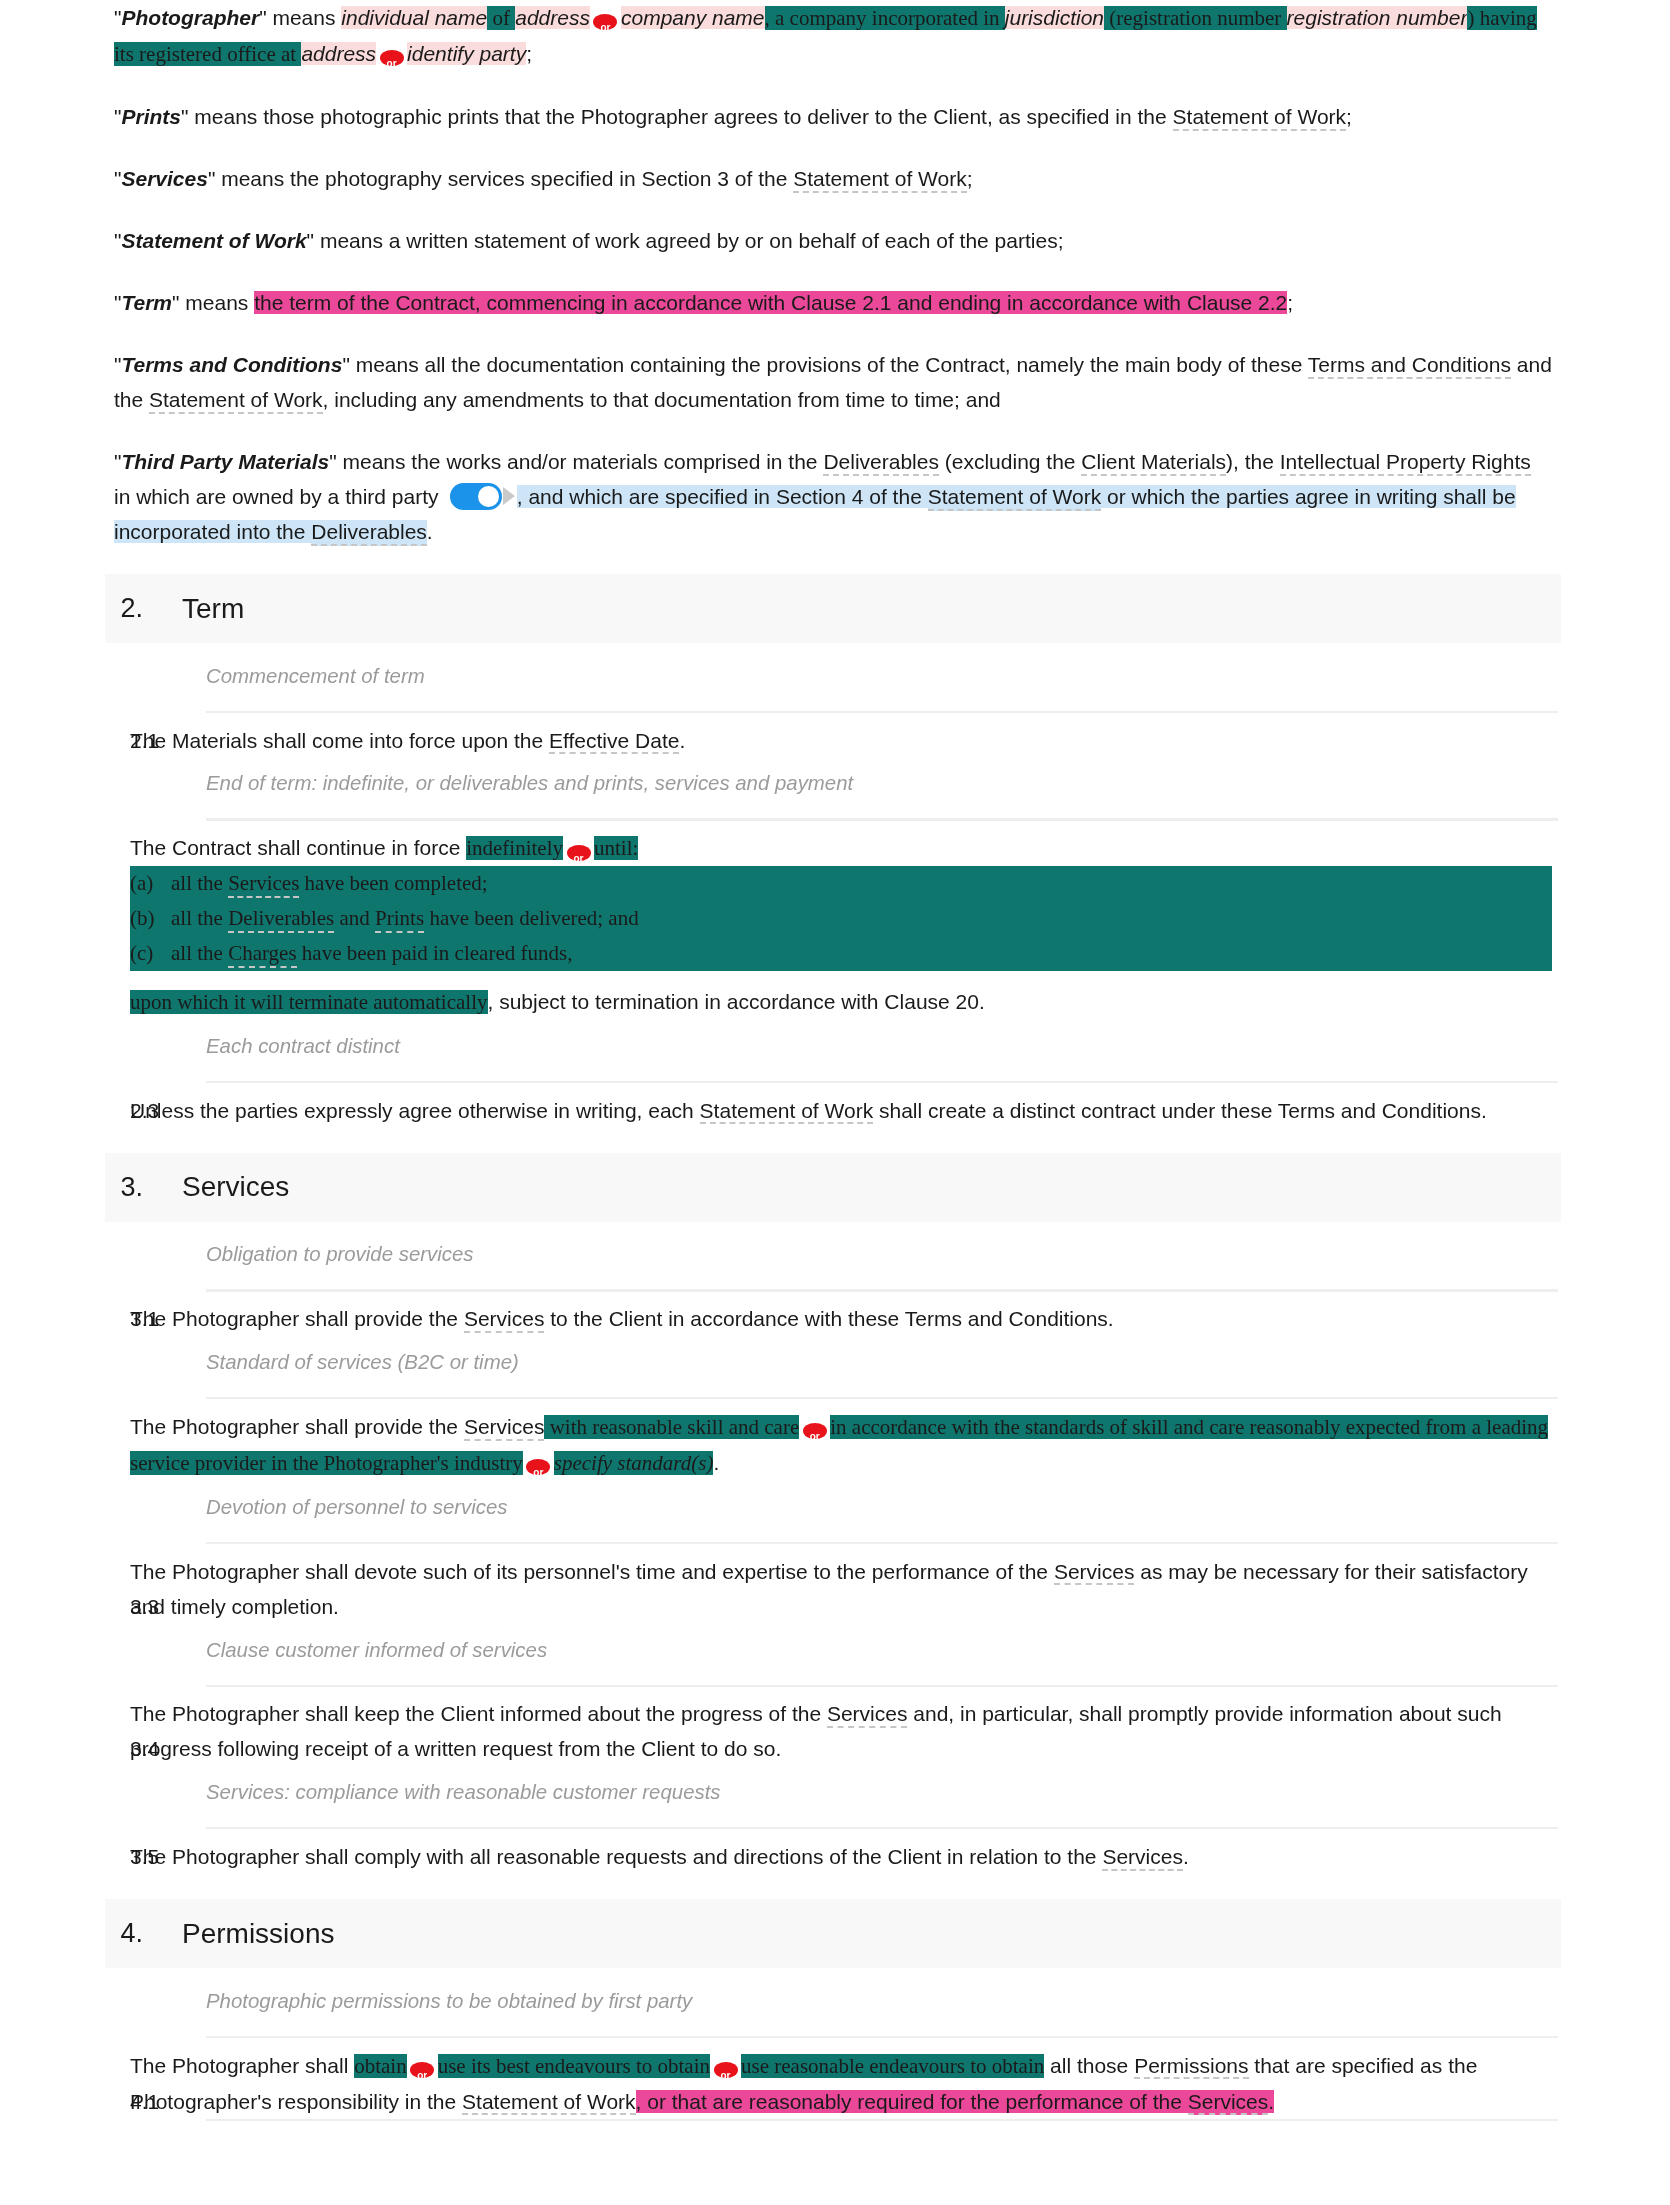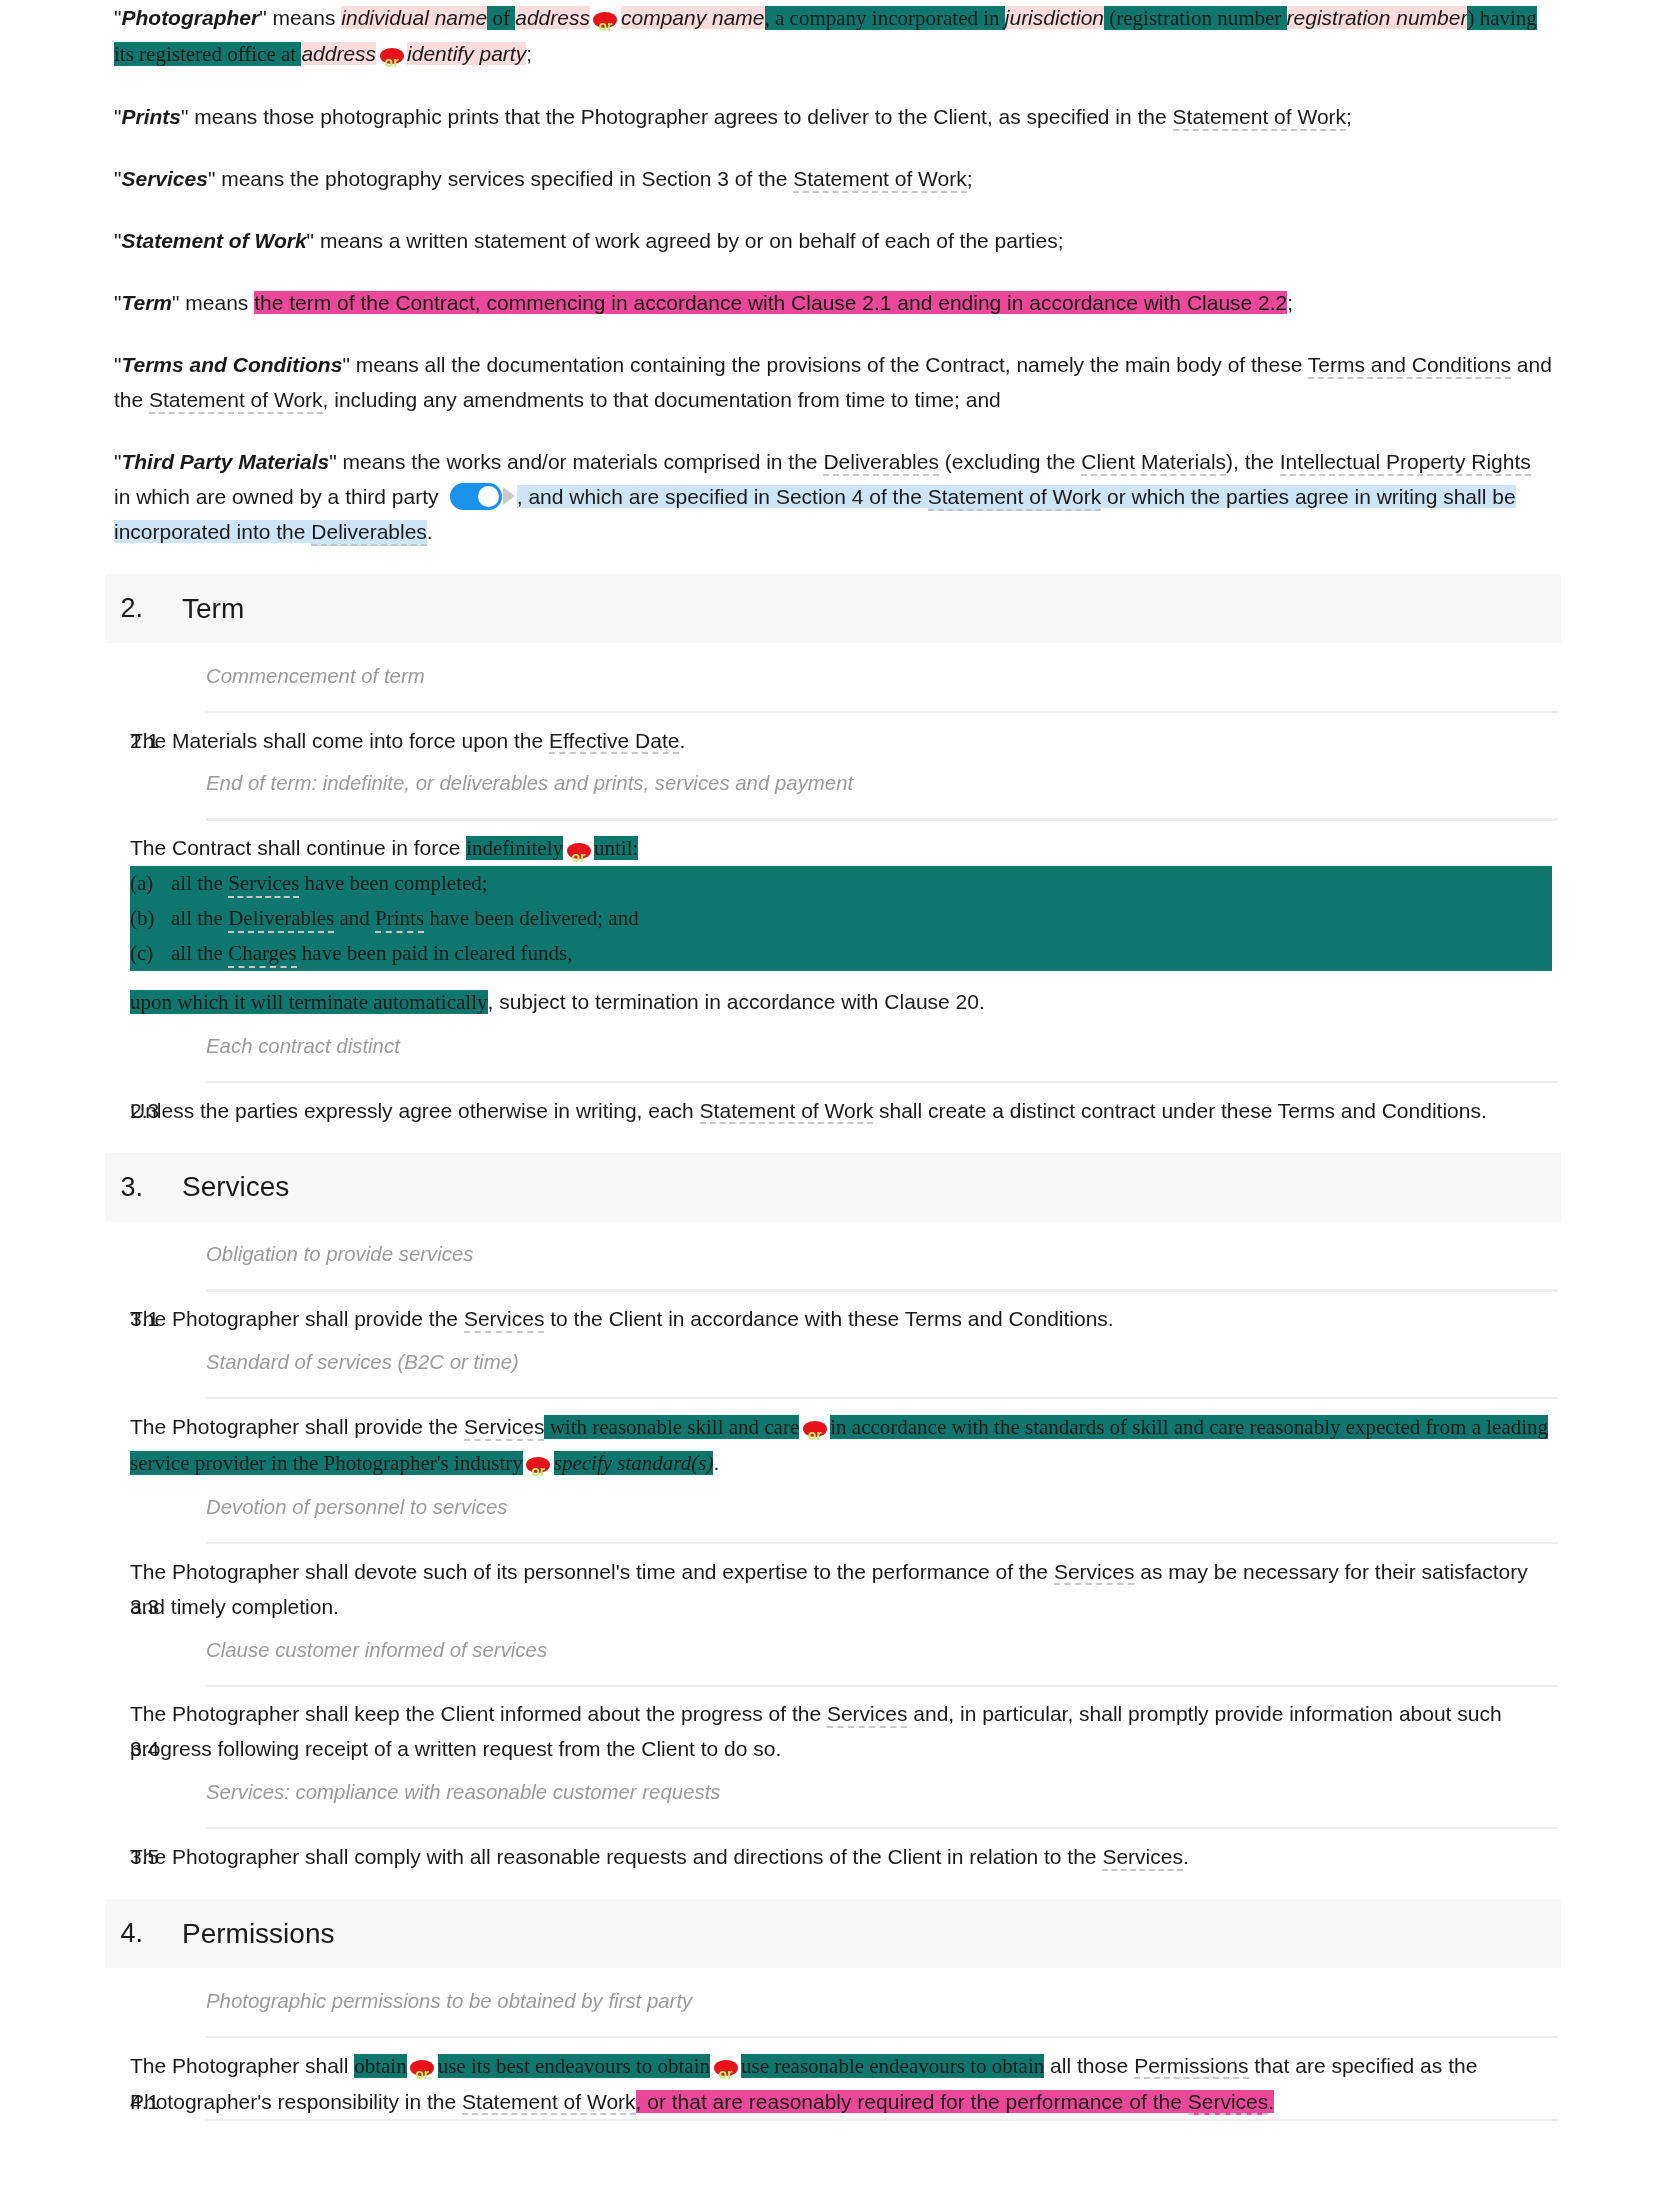--- a/index.html
+++ b/index.html
@@ -120,22 +120,22 @@
     font-style: italic;
   }
 
   
   .or-badge {
     display: inline-block;
     width: 24px;
     height: 16px;
     border-radius: 50%;
     background: #e8131a;
-    color: #bef264;
-    font-size: 14px;
+    color: #ffffff;
+    font-size: 10px;
     font-weight: bold;
     line-height: 28px;
     text-align: center;
     vertical-align: -6.3px;
     margin: 0 3.5px;
     letter-spacing: 0;
   }
 
   
   .toggle {

